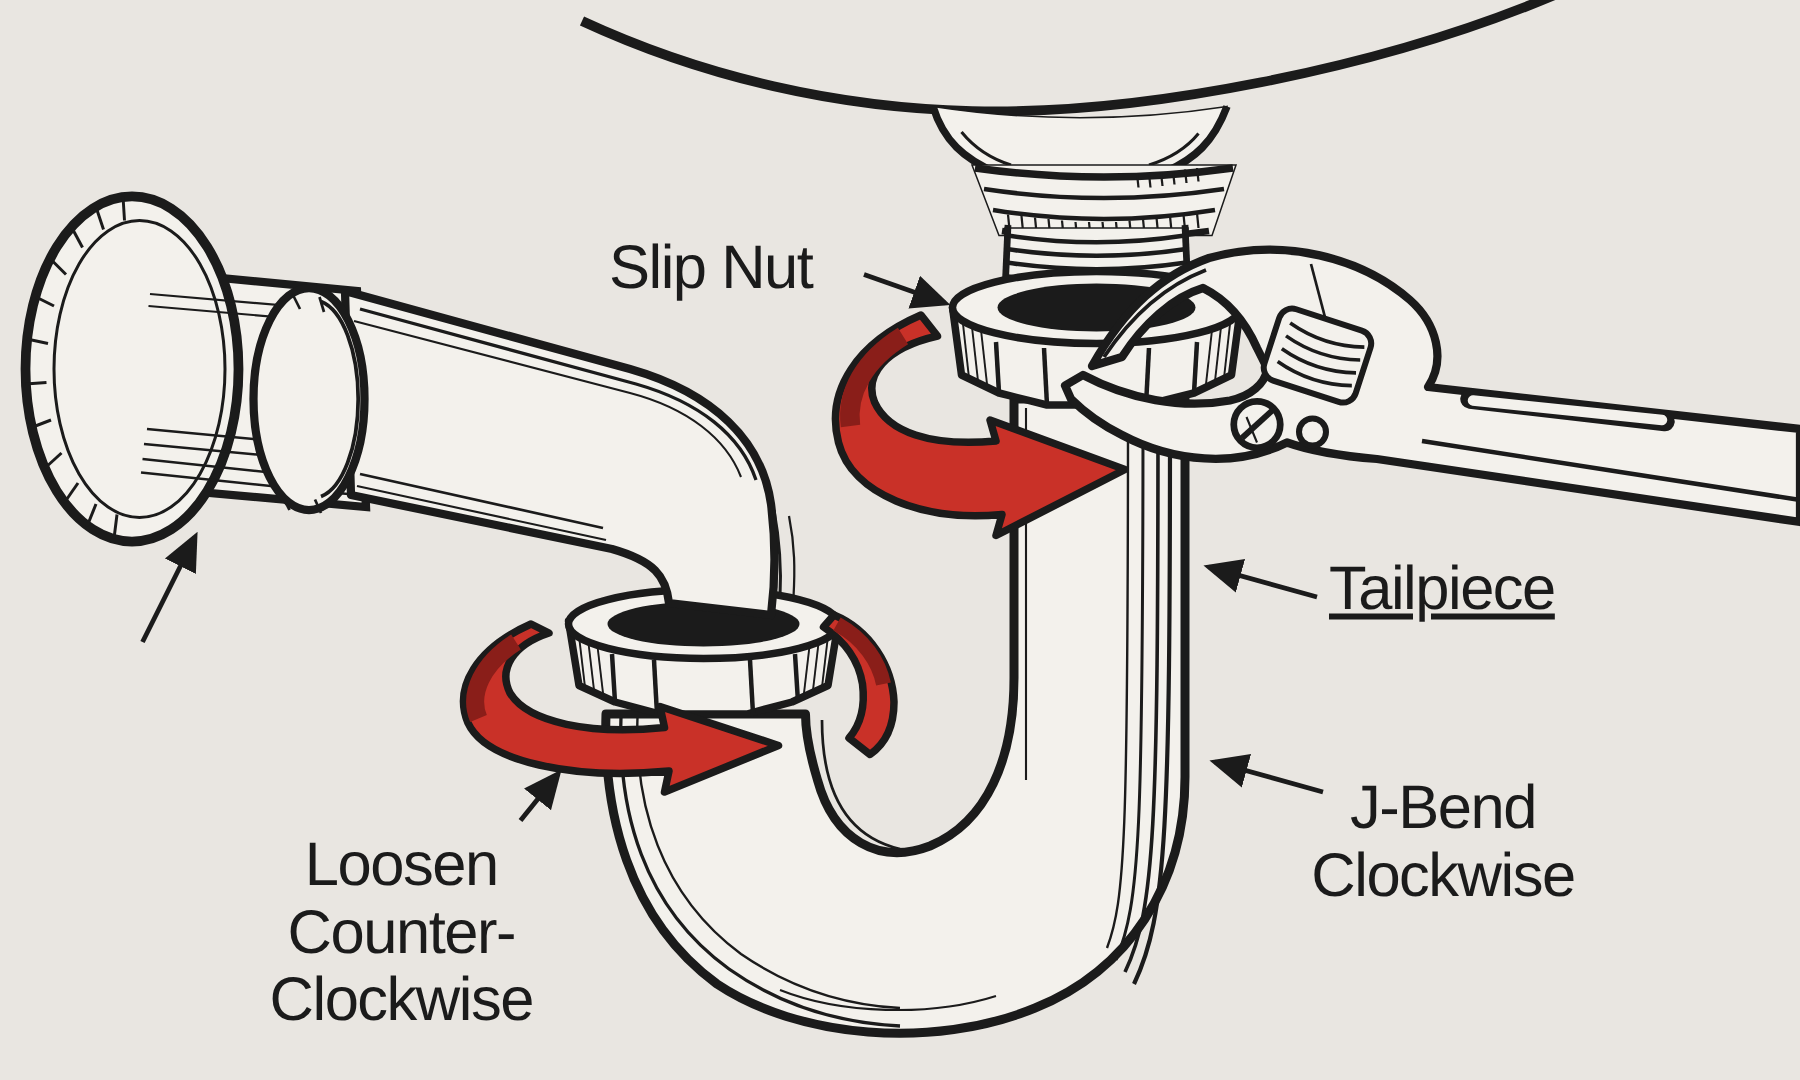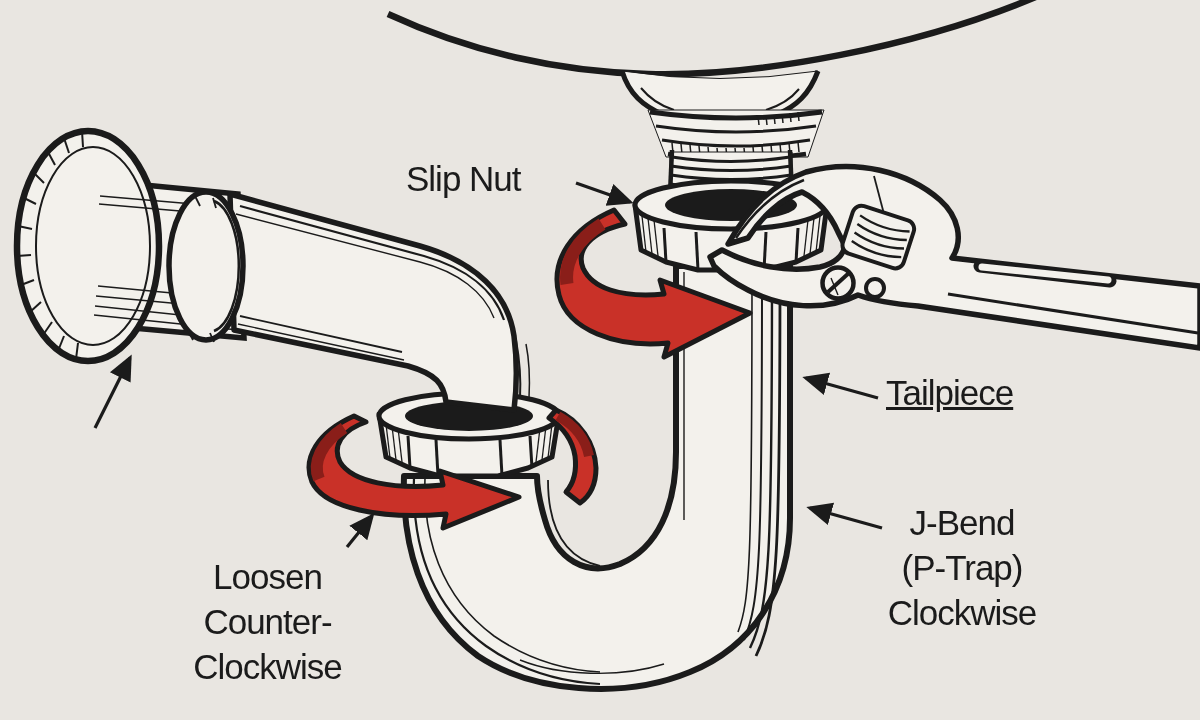--- a/index.html
+++ b/index.html
@@ -5,21 +5,21 @@
   html,body{margin:0;padding:0;}
   body{
     width:1200px;height:720px;overflow:hidden;
     background:var(--background,#e9e6e1);
     font-family:"Liberation Sans","DejaVu Sans",sans-serif;
   }
   .stage{position:relative;width:1200px;height:720px;background:var(--background,#e9e6e1);}
   .stage svg{position:absolute;inset:0;display:block;}
   .diagram-label{
     position:absolute;color:var(--line,#1b1b1b);
-    font-size:35px;letter-spacing:-1px;line-height:45px;white-space:nowrap;
+    font-size:41px;letter-spacing:-1px;line-height:45px;white-space:nowrap;
   }
   .diagram-label.center{text-align:center;white-space:normal;}
   
   .ln{stroke:var(--line,#1b1b1b);fill:none;}
   .pipe{fill:var(--pipe_fill,#f3f1ec);stroke:var(--line,#1b1b1b);}
   .dk{fill:var(--line,#1b1b1b);stroke:none;}
   .redfill{fill:var(--arrow_red,#c93128);stroke:var(--line,#1b1b1b);stroke-width:5;stroke-linejoin:round;}
   .reddk{stroke:var(--arrow_red_dark,#8a1e19);fill:none;}
   .leader{stroke:var(--line,#1b1b1b);stroke-width:3.2;fill:none;}
 </style>
@@ -261,23 +261,22 @@
     <path class="leader" marker-end="url(#ah)" d="M347,547 L372,516"></path>
   </g>
 </svg>
 
   <div class="diagram-label" style="left:406px;top:156px;">
     <span>Slip Nut</span>
   </div>
   <div class="diagram-label" style="left:886px;top:370px;text-decoration:underline;">
     <span>Tailpiece</span>
   </div>
-  <div class="diagram-label center" style="left:836px;top:500px;width:252px;">
+  <div class="diagram-label center" style="left:836px;top:516px;width:252px;">
     <div>J-Bend</div>
-    <div>(P-Trap)</div>
     <div>Clockwise</div>
   </div>
   <div class="diagram-label center" style="left:140px;top:554px;width:255px;">
     <div>Loosen</div>
     <div>Counter-</div>
     <div>Clockwise</div>
   </div>
 </div>
 
 </body></html>

